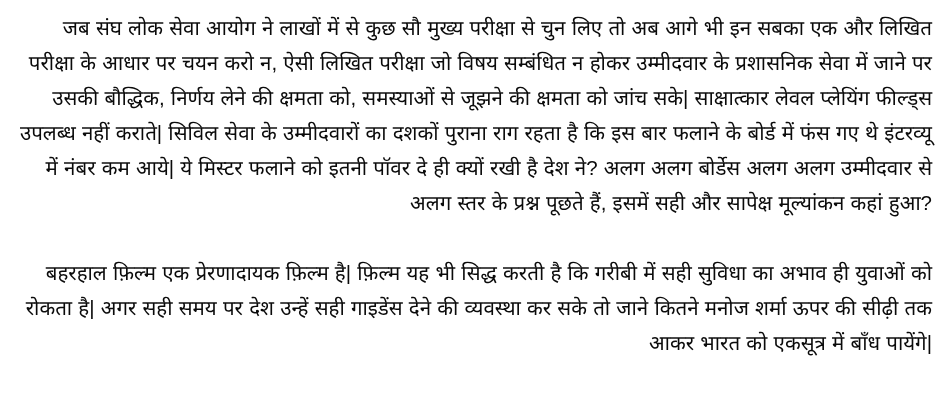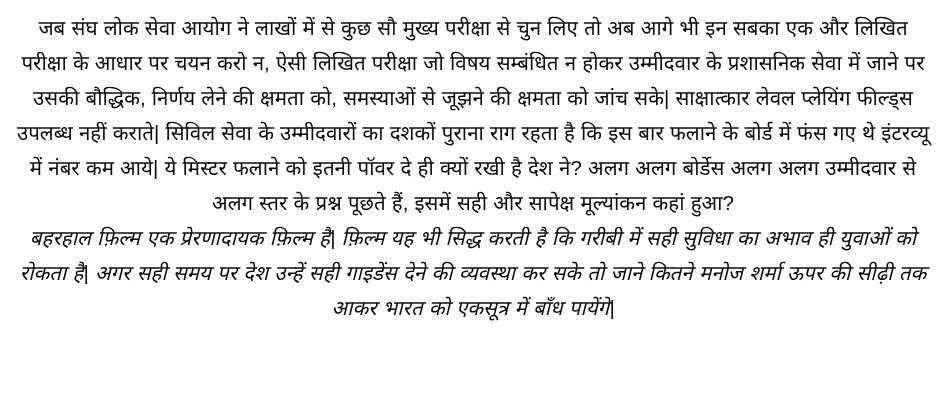--- a/index.html
+++ b/index.html
@@ -19,27 +19,27 @@
     box-sizing: border-box;
     padding: 10px 14px 0 14px;
     background: #ffffff;
   }
   .para {
     font-family: "Liberation Sans", "DejaVu Sans", sans-serif;
     font-size: 20.5px;
     line-height: 35px;
     color: #0a0a0a;
     letter-spacing: 0px;
-    text-align: center;
+    text-align: right;
     margin: 0;
     white-space: pre-wrap;
     word-spacing: 0.5px;
   }
   .para + .para {
-    font-style: italic;
+    margin-top: 35px;
   }
 </style>
 </head>
 <body>
 
 <div class="page">
   <p class="para">जब संघ लोक सेवा आयोग ने लाखों में से कुछ सौ मुख्य परीक्षा से चुन लिए तो अब आगे भी इन सबका एक और लिखित परीक्षा के आधार पर चयन करो न, ऐसी लिखित परीक्षा जो विषय सम्बंधित न होकर उम्मीदवार के प्रशासनिक सेवा में जाने पर उसकी बौद्धिक, निर्णय लेने की क्षमता को, समस्याओं से जूझने की क्षमता को जांच सके| साक्षात्कार लेवल प्लेयिंग फील्ड्स उपलब्ध नहीं कराते| सिविल सेवा के उम्मीदवारों का दशकों पुराना राग रहता है कि इस बार फलाने के बोर्ड में फंस गए थे इंटरव्यू में नंबर कम आये| ये मिस्टर फलाने को इतनी पॉवर दे ही क्यों रखी है देश ने? अलग अलग बोर्डेस अलग अलग उम्मीदवार से अलग स्तर के प्रश्न पूछते हैं, इसमें सही और सापेक्ष मूल्यांकन कहां हुआ?</p>
   <p class="para">बहरहाल फ़िल्म एक प्रेरणादायक फ़िल्म है| फ़िल्म यह भी सिद्ध करती है कि गरीबी में सही सुविधा का अभाव ही युवाओं को रोकता है| अगर सही समय पर देश उन्हें सही गाइडेंस देने की व्यवस्था कर सके तो जाने कितने मनोज शर्मा ऊपर की सीढ़ी तक आकर भारत को एकसूत्र में बाँध पायेंगे|</p>
 </div>
 

